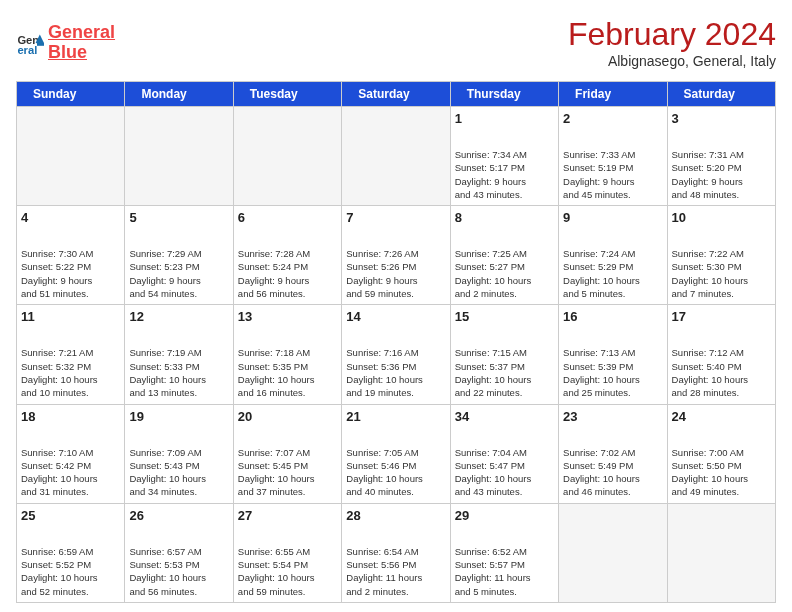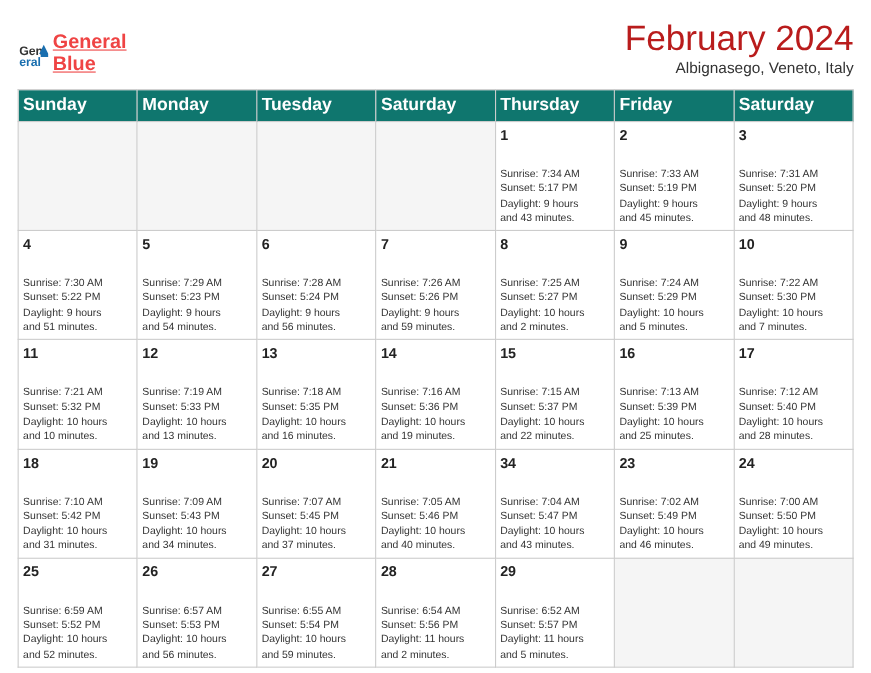--- a/index.html
+++ b/index.html
@@ -6,21 +6,21 @@
     body {
       font-family: Arial, sans-serif;
       background: #fff;
       width: 792px;
       min-height: 612px;
       padding: 16px;
     }
     .header {
       display: flex;
       justify-content: space-between;
-      align-items: flex-end;
+      align-items: center;
       margin-bottom: 12px;
       gap: 48px;
     }
     .logo {
       display: flex;
       align-items: center;
       gap: 4px;
     }
     .logo-text {
       font-size: 18px;
@@ -47,25 +47,25 @@
     .location {
       font-size: 14px;
       color: #333;
     }
     table {
       width: 100%;
       border-collapse: collapse;
       table-layout: fixed;
     }
     th {
-      background-color: #0f766e;
+      background-color: #1d4ed8;
       color: #fff;
-      font-size: 16px;
+      font-size: 12px;
       font-weight: bold;
-      padding: 5px 4px;
+      padding: 5px 16px;
       text-align: left;
       border: 1px solid #ccc;
     }
     td {
       border: 1px solid #ccc;
       vertical-align: top;
       padding: 4px;
       font-size: 10px;
       color: #333;
       height: 85px;
@@ -102,21 +102,21 @@
       <div class="logo-text">
         <span>General</span>
       </div>
       <div class="logo-text">
         <span>Blue</span>
       </div>
     </div>
   </div>
   <div class="title-block">
     <div class="month-title">February 2024</div>
-    <div class="location">Albignasego, Veneto, Italy</div>
+    <div class="location">Albignasego, General, Italy</div>
   </div>
 </div>
 
 <table>
   <thead>
     <tr>
     <th>Sunday</th>
         <th>Monday</th>
         <th>Tuesday</th>
         <th>Saturday</th>

